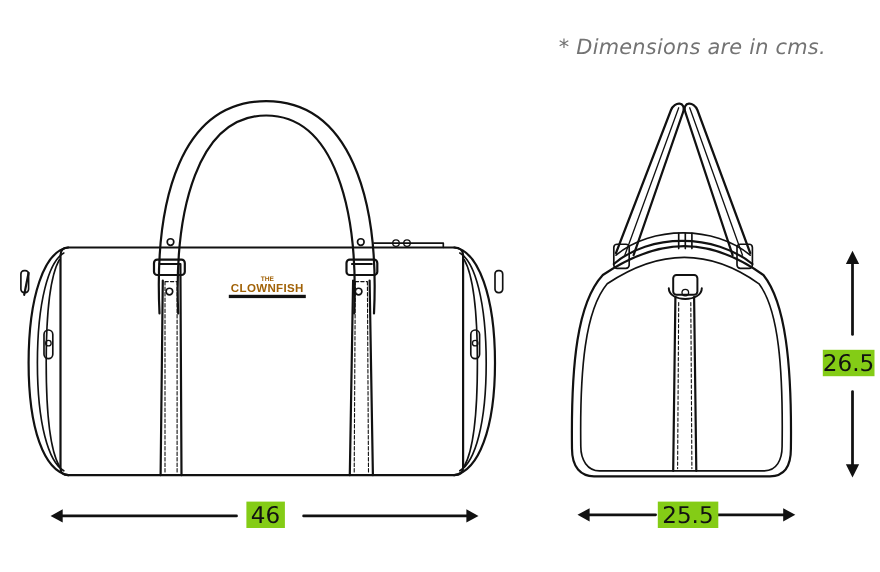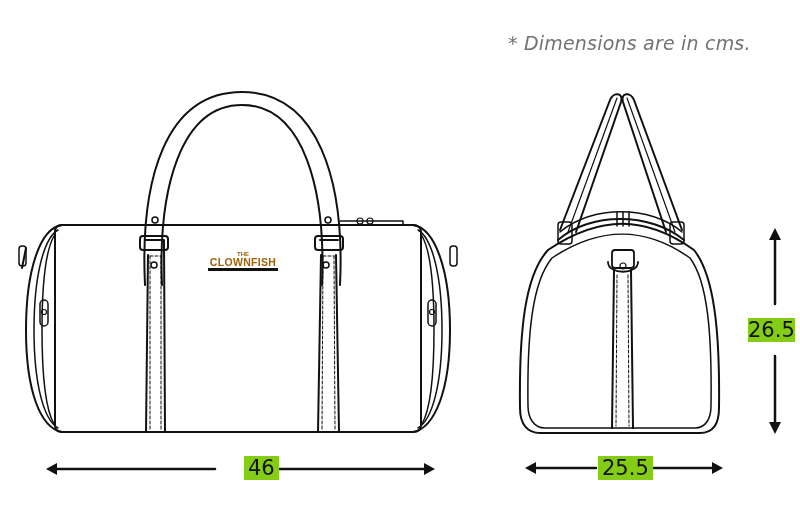--- a/index.html
+++ b/index.html
@@ -3,21 +3,21 @@
 <meta charset="utf-8">
 <style>
   html, body { margin: 0; padding: 0; background: #ffffff; }
   body { width: 800px; height: 520px; position: relative; overflow: hidden;
          font-family: "DejaVu Sans", sans-serif; color: #111; }
   .note { position: absolute; left: 508px; top: 32px; font-size: 19px; font-style: italic;
           font-family: "DejaVu Sans", sans-serif; color: #737373; letter-spacing: 0.2px; }
   svg.drawing { position: absolute; left: 0; top: 0; }
   .dim-label { position: absolute; font-size: 21px; font-family: "DejaVu Sans", sans-serif;
                color: #111; background: #84cc16; padding: 0 4px; }
-  .dim-46 { left: 244px; top: 456px; }
+  .dim-46 { left: 224px; top: 456px; }
   .dim-255 { left: 598px; top: 456px; }
   .dim-265 { left: 748px; top: 318px; padding: 0; }
   .brand { position: absolute; left: 208px; top: 251px; width: 70px; text-align: center;
            font-family: "Liberation Sans", sans-serif; font-weight: bold; color: #a16207; }
   .brand .the { font-size: 6px; line-height: 6px; display: block; }
   .brand .name { font-size: 10.5px; line-height: 11px; display: block;
                  border-bottom: 3px solid #111; letter-spacing: 0.3px; }
 </style>
 </head>
 <body>

